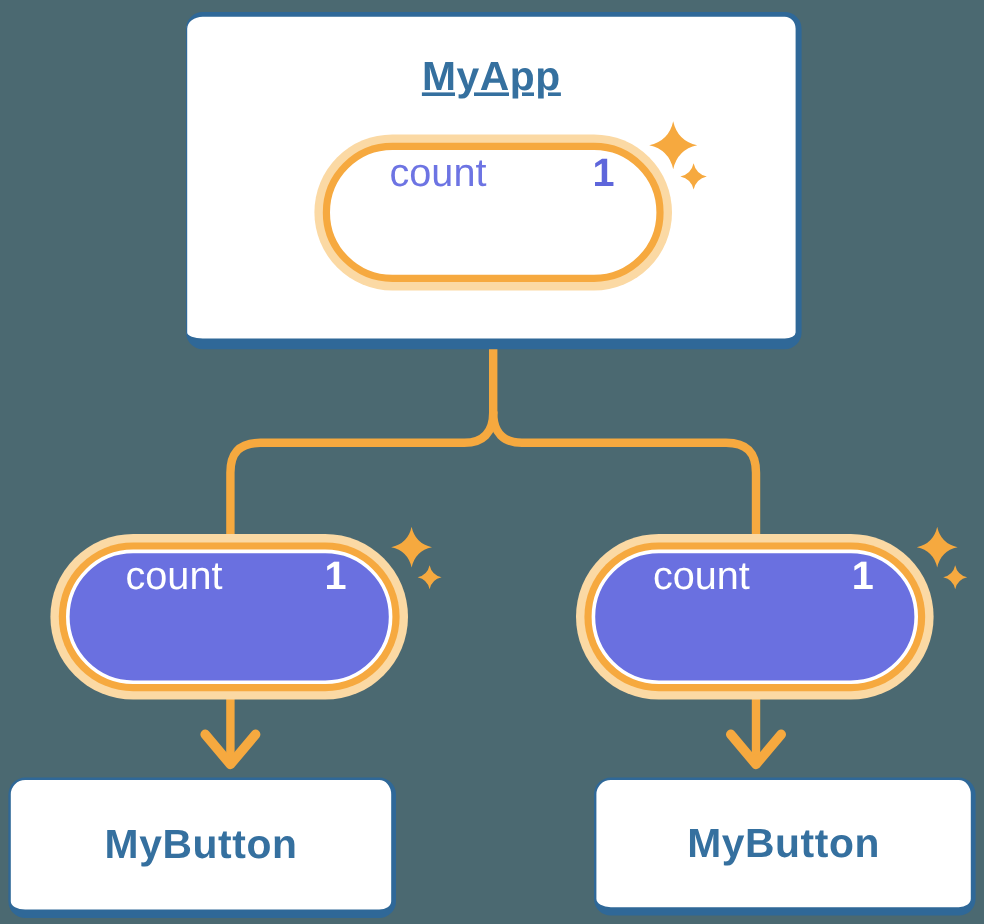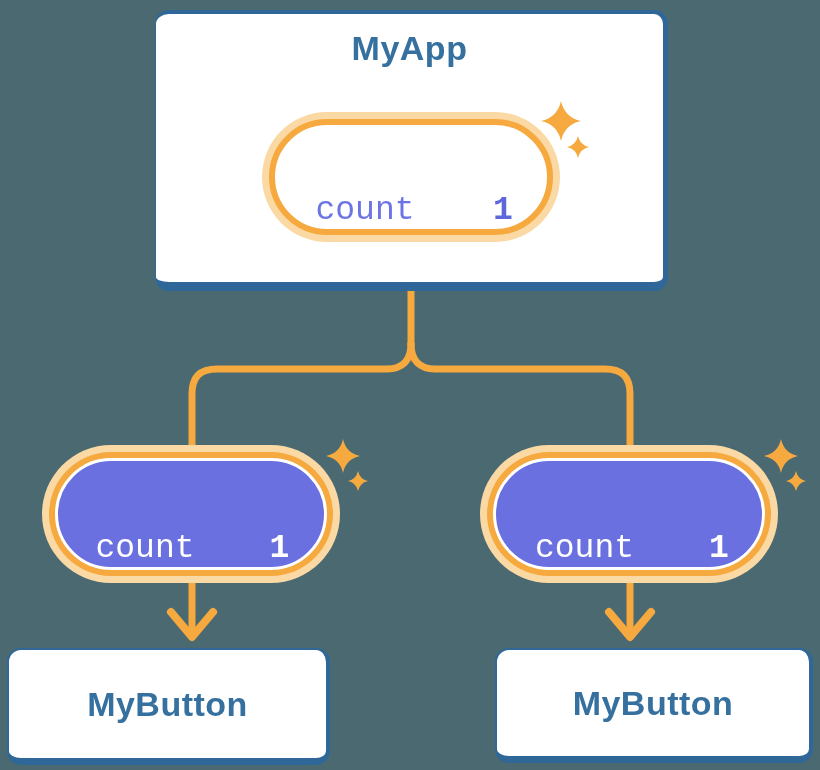--- a/index.html
+++ b/index.html
@@ -16,25 +16,25 @@
     border-radius:14px;box-sizing:border-box;z-index:2;
   }
   .card-top{left:155px;top:10px;width:513px;height:281px;border-width:4px 5px 9px 1px;}
   .card-bl{left:7px;top:648px;width:323px;height:117px;border-width:2px 4px 7px 2px;
     display:flex;align-items:center;justify-content:center;}
   .card-br{left:495px;top:648px;width:318px;height:115px;border-width:2px 4px 7px 2px;
     display:flex;align-items:center;justify-content:center;}
   .card-title{
     color:#35709f;font-size:34px;font-weight:600;letter-spacing:.5px;
   }
-  .card-top .card-title{display:block;text-align:center;margin-top:15px;}
+  .card-top .card-title{display:block;text-align:center;margin-top:31px;text-decoration:underline;}
 
   .pill{
     position:absolute;box-sizing:border-box;border-radius:999px;
-    display:flex;align-items:flex-end;z-index:2;font-family:Liberation Mono, monospace;
+    display:flex;align-items:flex-start;z-index:2;
   }
   .pill-state{
     left:269px;top:119px;width:284px;height:116px;
     background:#ffffff;border:6px solid #f6a93f;
     box-shadow:0 0 0 7px #fbd9a4;
   }
   .pill-prop{
     width:272px;height:112px;top:458px;
     background:#6a70e0;border:3px solid #ffffff;
     box-shadow:0 0 0 6px #f6a93f,0 0 0 13px #fbd9a4;

